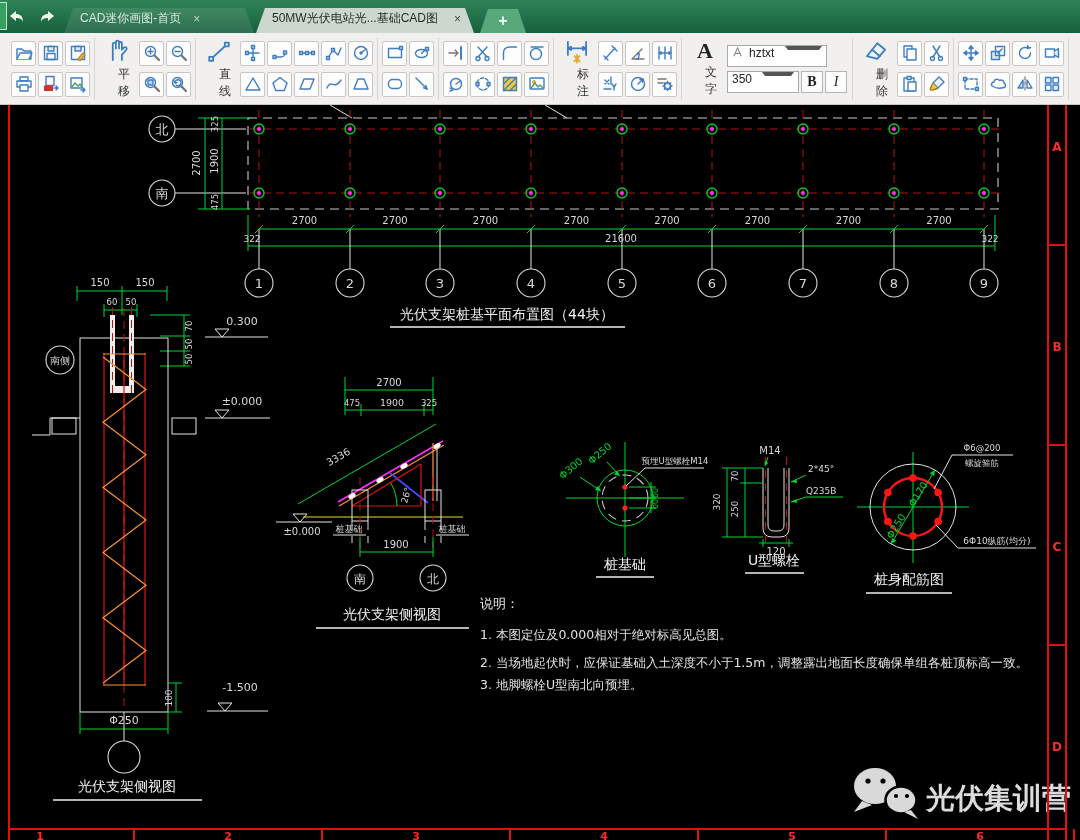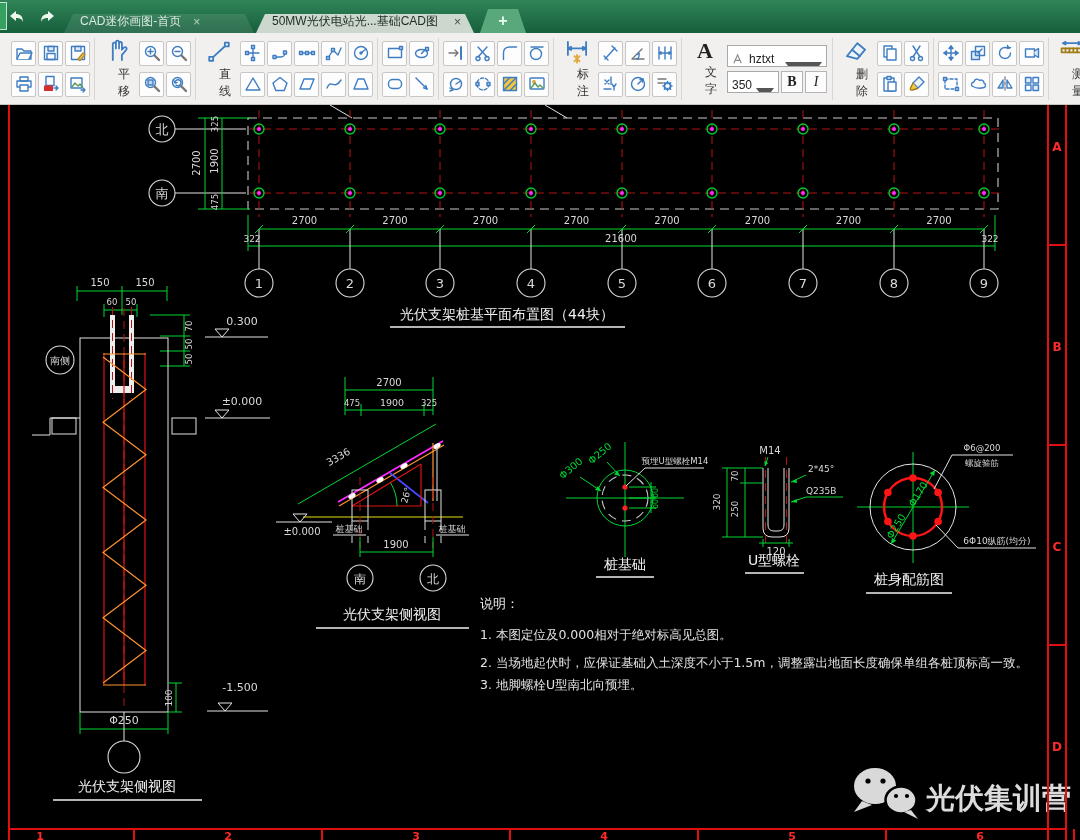--- a/index.html
+++ b/index.html
@@ -5,42 +5,42 @@
   * { margin:0; padding:0; box-sizing:border-box; }
   body { font-family:"Liberation Sans", sans-serif; background:#222; }
   .screen { position:relative; width:1080px; height:840px; overflow:hidden; background:#f1f0ee; }
 
   
   .tabbar { position:absolute; top:0; left:0; width:1080px; height:33px;
     background:linear-gradient(#2f8457,#175f3d); display:flex; align-items:flex-end; }
   .win-sliver { position:absolute; left:0; top:2px; width:7px; height:28px; background:#35a060; border:1px solid #bfe3cd; border-left:none;}
   .nav-btn { width:26px; height:24px; margin:0 3px 4px 3px; display:flex; align-items:center; justify-content:center; cursor:pointer; }
   .nav-btn:first-of-type{ margin-left:34px; }
-  .tab { height:19px; display:flex; align-items:center; padding:0 10px 4px 16px; margin-right:2px;
+  .tab { height:25px; display:flex; align-items:center; padding:0 10px 4px 16px; margin-right:2px;
     clip-path:polygon(9px 0, calc(100% - 9px) 0, 100% 100%, 0 100%);
     background:rgba(255,255,255,0.10); color:#d9e8dd; font-size:12px; cursor:pointer; }
   .tab.active { background:#ccd8cd; color:#1f2b22; }
   .tab-label { max-width:170px; white-space:nowrap; overflow:hidden; }
   .tab-close { margin-left:12px; font-size:12px; opacity:.8; cursor:pointer; }
   .tab-new { height:24px; width:46px; margin-left:4px; clip-path:polygon(8px 0, calc(100% - 8px) 0, 100% 100%, 0 100%);
     background:#58a87c; color:#eafff2; font-size:16px; font-weight:bold; display:flex; align-items:center; justify-content:center; cursor:pointer;}
 
   
   .toolbar { position:absolute; top:33px; left:0; width:1080px; height:72px; background:#f1f0ee;
     border-bottom:1px solid #c9c7c4; display:flex; align-items:center; padding:2px 2px 2px 10px; overflow:hidden; }
   .sep { width:1px; height:62px; background:#d8d6d3; margin:0 3px; flex:none; }
   .grp { display:grid; grid-auto-flow:column; grid-template-rows:31px 31px; align-items:center; flex:none; }
   .b { width:25px; height:25px; border:1px solid #c9c7c5; border-radius:2px; background:#fdfdfd;
     display:flex; align-items:center; justify-content:center; margin:1px; cursor:pointer; }
   .tall { width:40px; height:62px; display:flex; flex-direction:column; align-items:center; justify-content:center; cursor:pointer; flex:none;}
   .lbl { font-size:12px; color:#333; margin-top:2px; display:flex; align-items:center; gap:2px;margin-left:20px;}
   .caret { width:0; height:0; border-left:3px solid transparent; border-right:3px solid transparent; border-top:4px solid #555; display:inline-block;}
   .ic { width:18px; height:18px; stroke:#3f7dc2; fill:none; stroke-width:1.4; stroke-linecap:round; stroke-linejoin:round; }
   .ic-big { width:26px; height:26px; stroke:#3f7dc2; fill:none; stroke-width:1.4; stroke-linecap:round; stroke-linejoin:round;}
-  .combo { display:flex; align-items:flex-end; border:1px solid #a9a9a9; background:#fff; height:22px; padding:0 4px; gap:4px; cursor:pointer;}
+  .combo { display:flex; align-items:flex-start; border:1px solid #a9a9a9; background:#fff; height:22px; padding:0 4px; gap:4px; cursor:pointer;}
   .combo span { font-size:12px; color:#222; flex:1; }
   .mini-btn { width:22px; height:22px; border:1px solid #b5b5b5; background:#fcfcfc; display:flex; align-items:center; justify-content:center;
     font-family:"Liberation Serif", serif; font-size:14px; color:#222; cursor:pointer; margin-left:2px;}
   .combo-col { display:flex; flex-direction:column; gap:4px; justify-content:center; flex:none; padding:0 2px;}
   .A-glyph { font-size:22px; font-weight:bold; color:#222; line-height:1; font-family:"Liberation Serif", serif;}
 
   
   .canvas { position:absolute; top:105px; left:0; width:1080px; height:735px; background:#000; }
   svg text { stroke:none; font-family:"DejaVu Sans", sans-serif; }
   .w  { stroke:#e4e4e4; stroke-width:1; fill:none; }
@@ -394,21 +394,21 @@
 
     <div class="combo-col">
       <div class="combo" style="width:100px">
         <svg width="13" height="13" viewBox="0 0 14 14">
             <path d="M2,11 L6,2 L10,11 M3.4,8 H8.6" stroke="#888" fill="none" stroke-width="1.2"></path>
           </svg>
         <span>hztxt</span>
         <span class="caret"></span>
       </div>
       <div style="display:flex;align-items:center;">
-        <div class="combo" style="width:52px">
+        <div class="combo" style="width:72px">
           <span>350</span>
           <span class="caret"></span>
         </div>
         <div class="mini-btn" style="font-weight:bold">B</div>
         <div class="mini-btn" style="font-style:italic">I</div>
       </div>
     </div>
 
     <div class="sep"></div>
 

